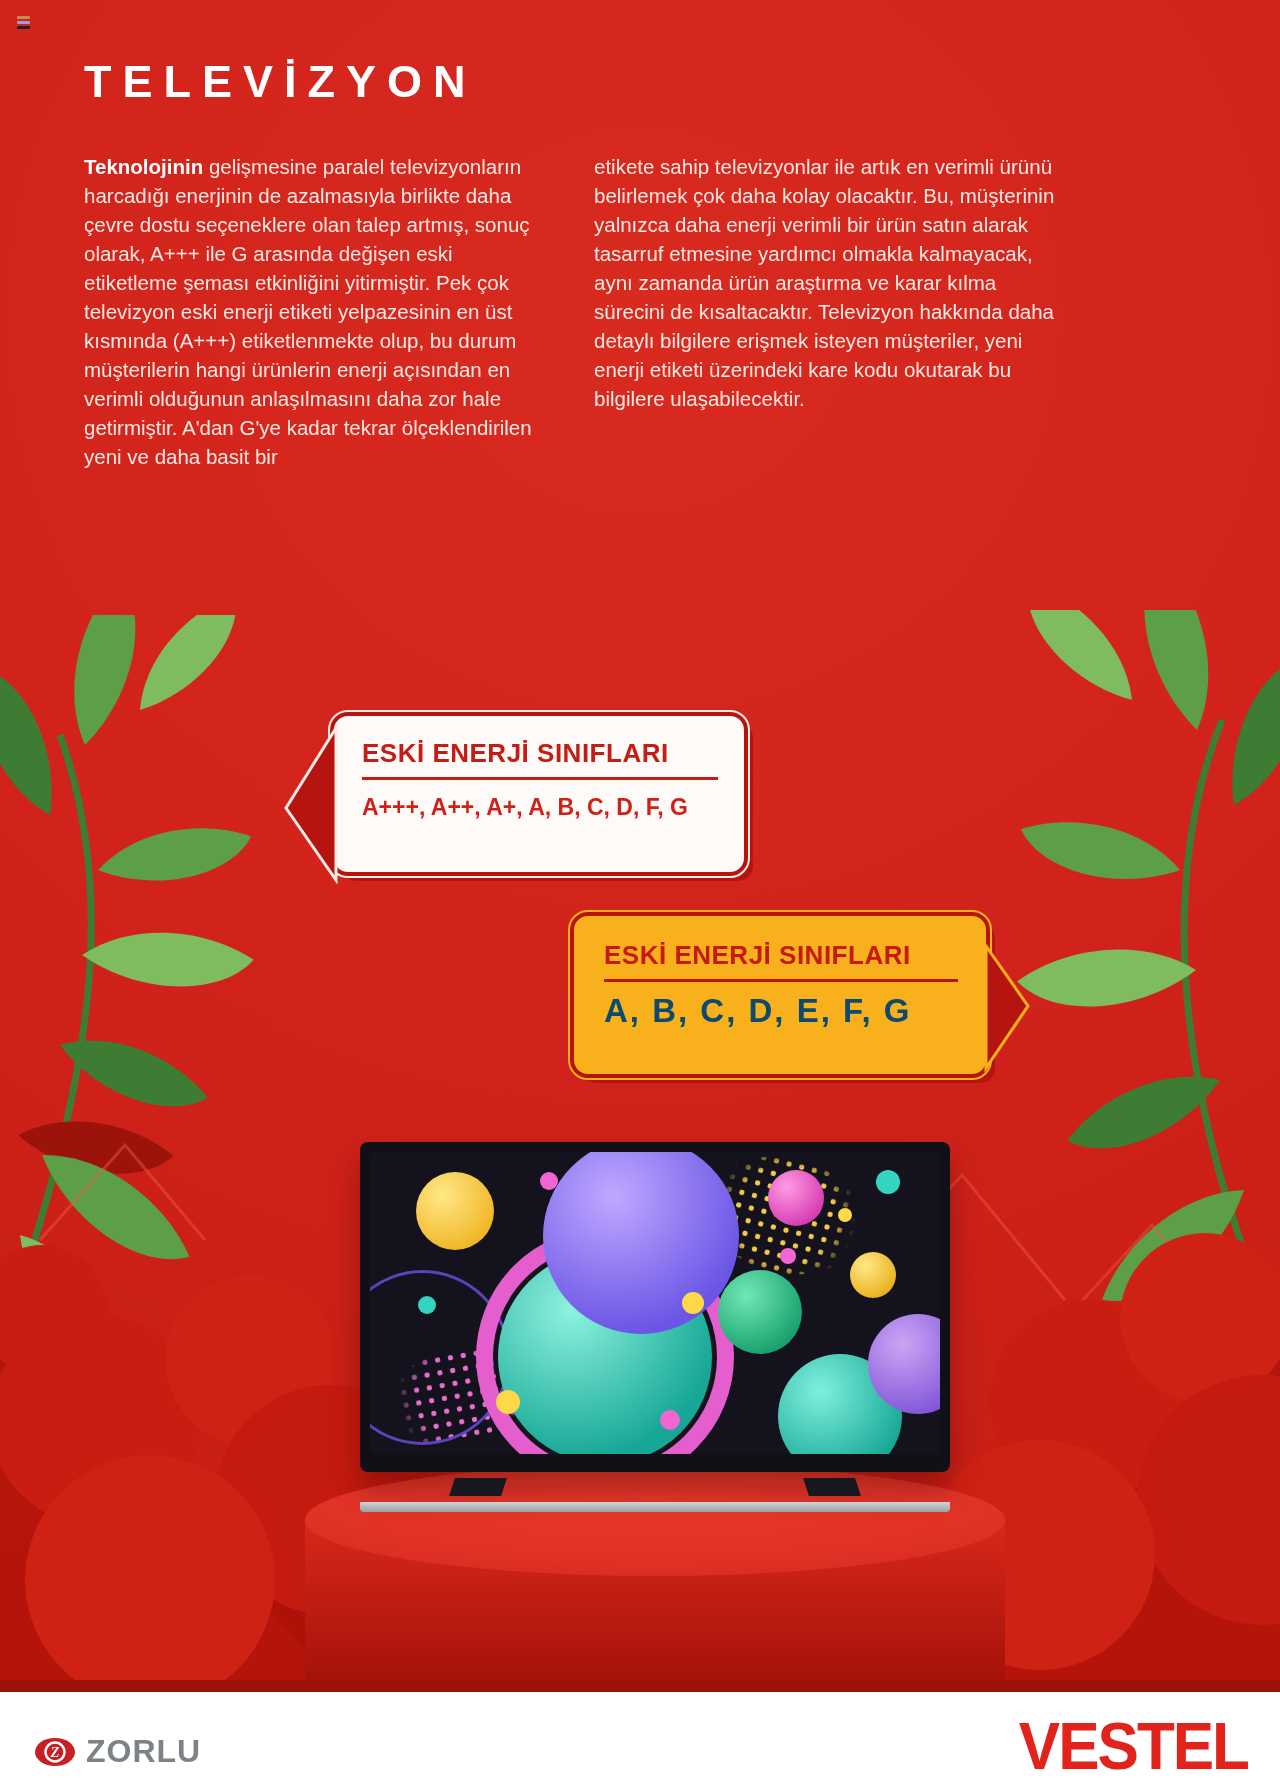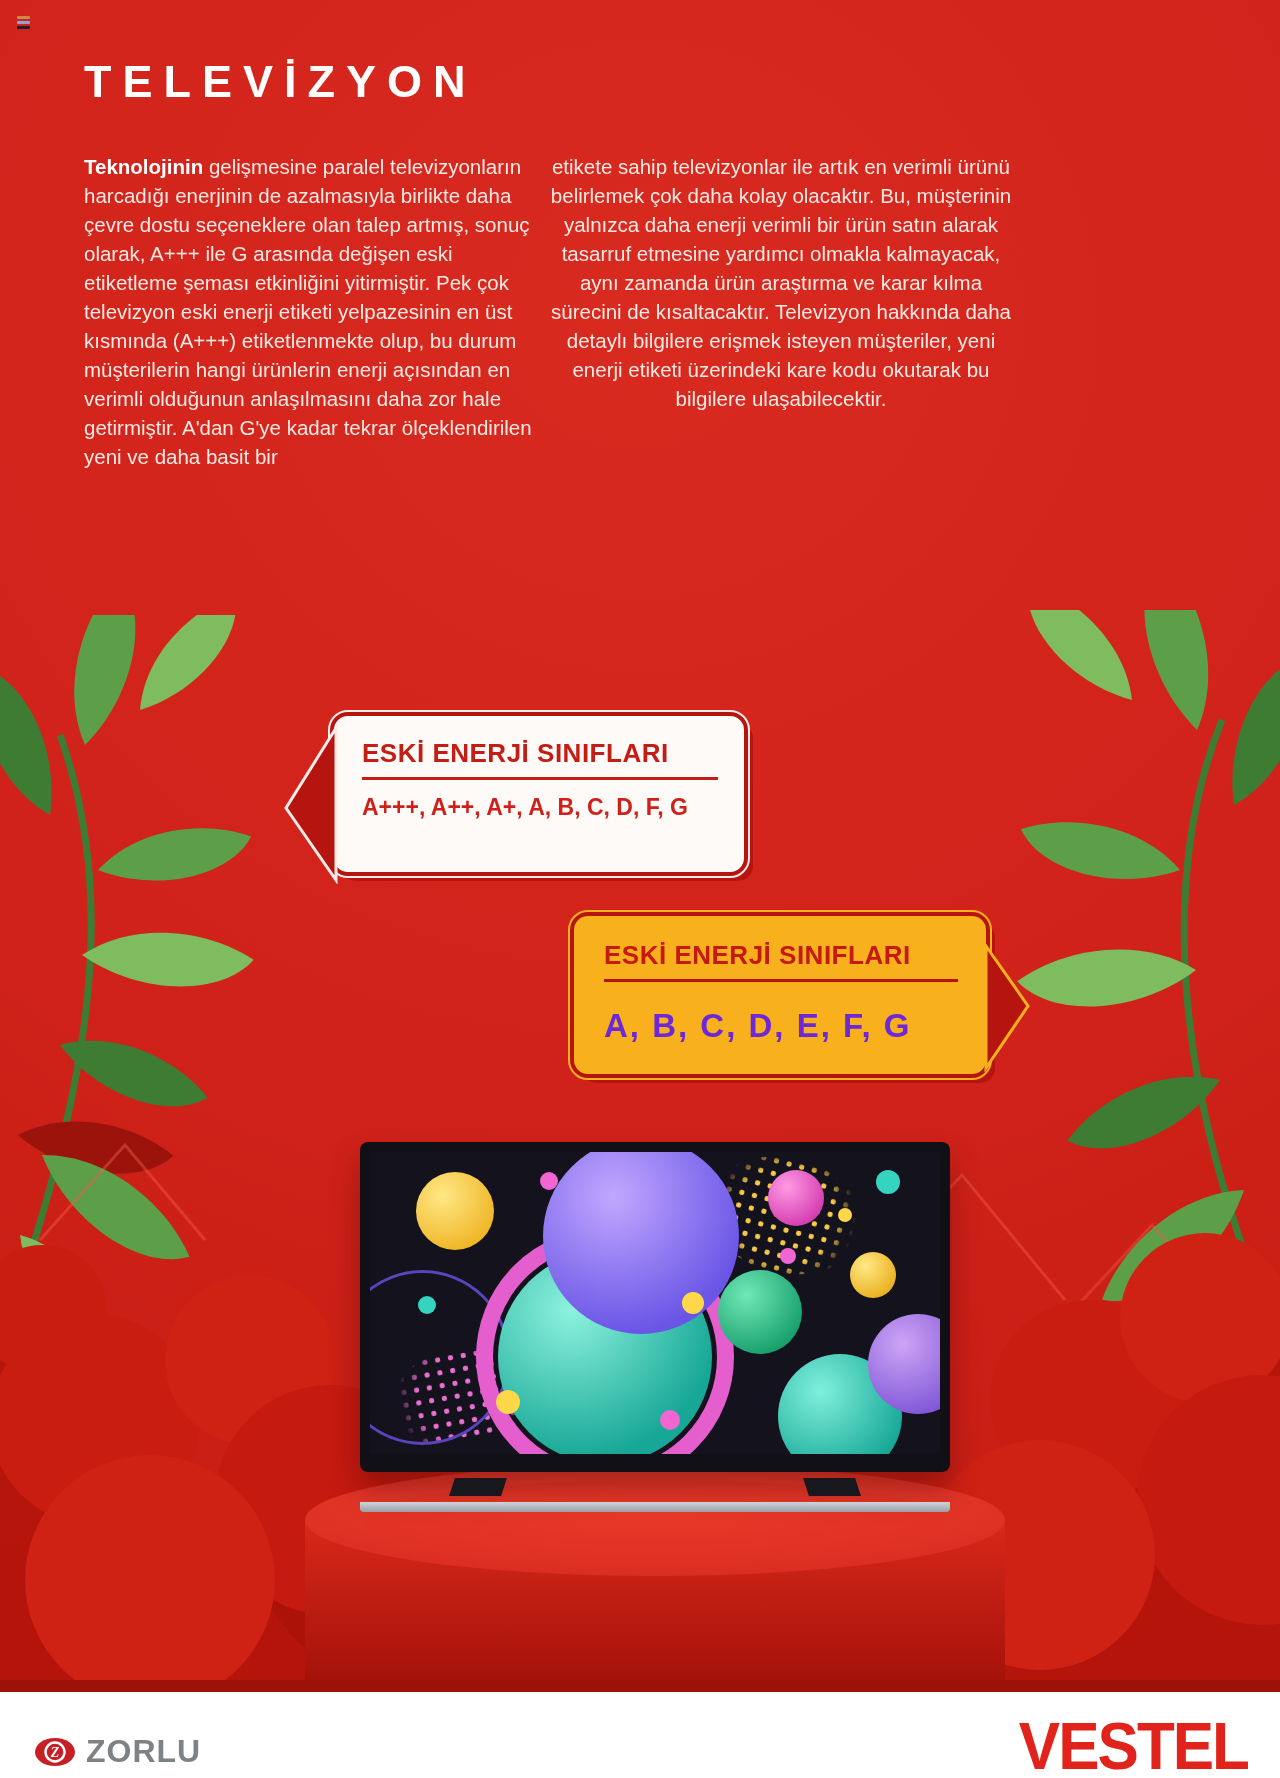--- a/index.html
+++ b/index.html
@@ -14,24 +14,24 @@
   .menu-icon i{display:block;height:3px;border-radius:1px;}
   .menu-icon i:nth-child(1){background:#c98a4a;}
   .menu-icon i:nth-child(2){background:#8fa3d8;}
   .menu-icon i:nth-child(3){background:#23202c;}
   
   .page-title{
     position:absolute; left:84px; top:56px;
     color:#ffffff; font-size:45px; font-weight:800; letter-spacing:11px; white-space:nowrap;
   }
   
-  .copy{position:absolute; top:152px; left:84px; width:980px; display:flex; }
+  .copy{position:absolute; top:152px; left:84px; width:980px; display:flex; gap:48px;}
   .copy p{color:#fbe9e4; font-size:20.5px; line-height:29px; font-weight:500;}
   .copy .col-left{width:462px;}
-  .copy .col-right{width:470px;text-align:center;}
+  .copy .col-right{width:470px;}
   .copy b{font-weight:800; color:#ffffff;}
   
   .leaves{position:absolute; pointer-events:none;}
   .leaves-left{left:-10px; top:615px;}
   .leaves-right{right:-12px; top:610px;}
   
   .callout{position:absolute; border-radius:18px;}
   .callout-old{
     left:330px; top:712px; width:418px; height:164px;
     background:#fdfaf7; border:4px solid #b5150e; outline:2px solid #fbeae6;
@@ -43,21 +43,21 @@
   .callout-old .classes{margin-top:14px; color:#d0201a; font-size:23px; font-weight:800; white-space:nowrap;}
   .tail-old{position:absolute; left:-50px; top:8px;}
   .callout-new{
     left:570px; top:912px; width:420px; height:166px;
     background:#f8b01c; border:4px solid #b5150e; outline:2px solid #f8b01c;
     box-shadow:8px 8px 0 -3px #b5150e;
     padding:24px 28px 0 30px;
   }
   .callout-new h3{color:#c6190f; font-size:26px; font-weight:800; letter-spacing:.5px;}
   .callout-new .rule{margin-top:8px; height:3px; background:#b5150e; width:100%;}
-  .callout-new .classes{margin-top:25px; color:#6d28d9; font-size:33px; font-weight:800; letter-spacing:2px; white-space:nowrap;}
+  .callout-new .classes{margin-top:10px; color:#0c4a6e; font-size:33px; font-weight:800; letter-spacing:2px; white-space:nowrap;}
   .tail-new{position:absolute; right:-44px; top:26px;}
   
   .scene{position:absolute; left:0; top:1000px;}
   
   .tv{position:absolute; left:360px; top:1142px; width:590px; height:362px;}
   .tv-frame{
     position:absolute; left:0; top:0; width:590px; height:330px;
     background:#101016; border-radius:8px; padding:10px 10px 0 10px;
     box-shadow:0 18px 30px rgba(60,0,0,.35);
   }

